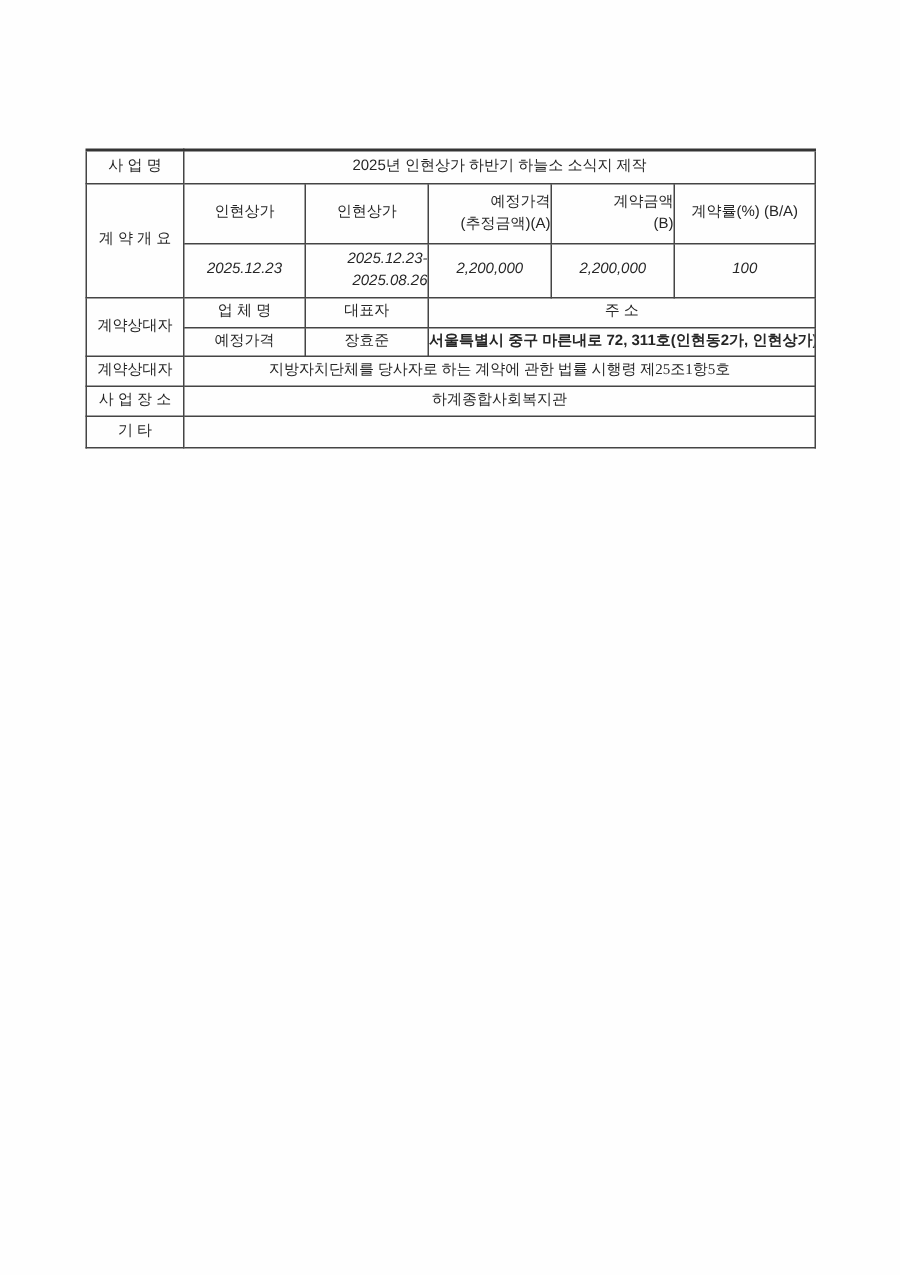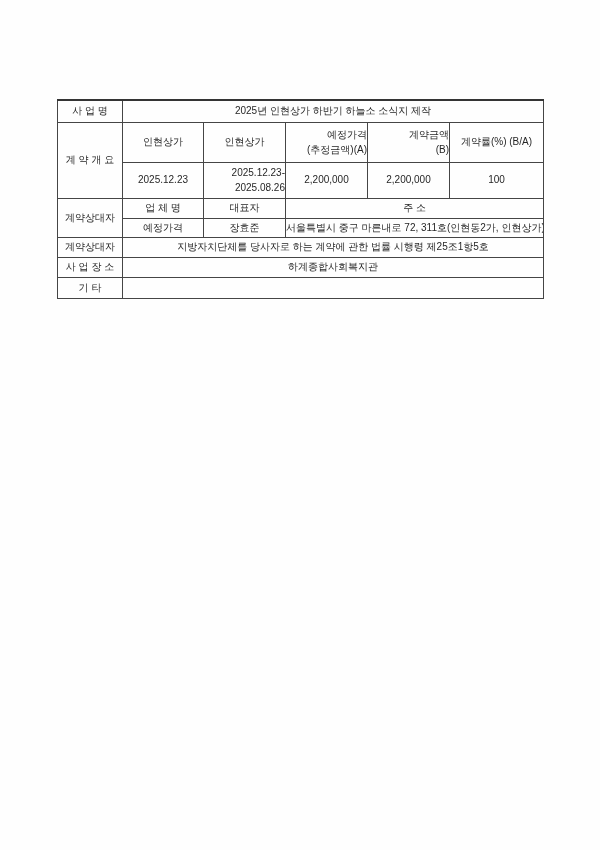--- a/index.html
+++ b/index.html
@@ -33,27 +33,29 @@
     padding: 0;
     overflow: hidden;
     white-space: nowrap;
   }
   td.label-cell {
     font-size: 10px;
   }
   td.left-cell {
     text-align: left;
     padding-left: 3px;
+    font-family: Liberation Serif, serif;
   }
   td.addr-cell {
     font-size: 9.5px;
+    font-weight: bold;
   }
   tr.r-business { height: 22px; }
   tr.r-ov-head  { height: 40px; }
-  tr.r-ov-val   { height: 36px; }
+  tr.r-ov-val   { height: 36px; font-style: italic; }
   tr.r-pt-head  { height: 20px; }
   tr.r-pt-val   { height: 19px; }
   tr.r-reason   { height: 20px; }
   tr.r-location { height: 20px; }
   tr.r-etc      { height: 21px; }
   .two-line div { line-height: 15px; text-align: right; }
 </style>
 </head>
 <body>
 

